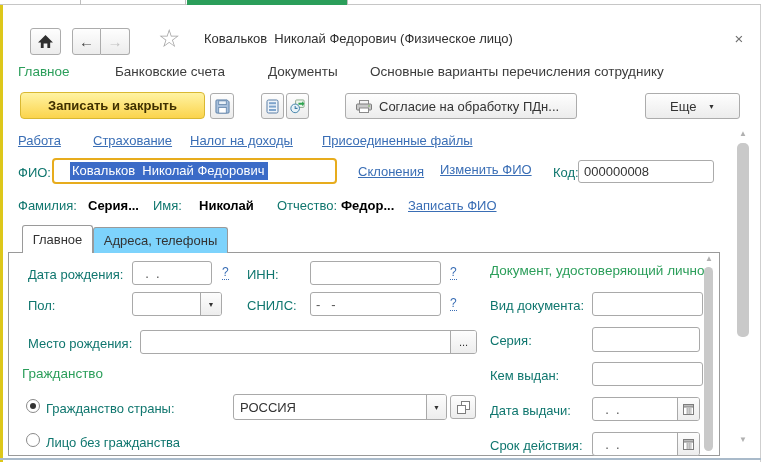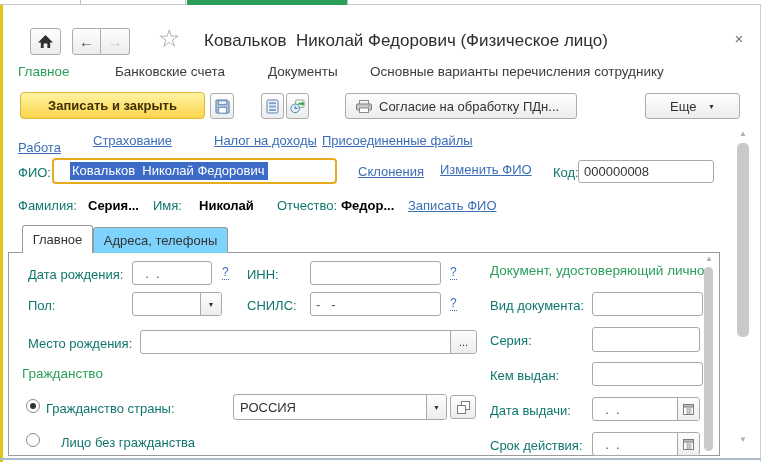--- a/index.html
+++ b/index.html
@@ -33,21 +33,21 @@
   .navgroup { position:absolute; left:72px; top:28px; height:27px; display:flex; }
   .navgroup .ncell {
     width:29px; height:27px; display:flex; align-items:center; justify-content:center;
     background:linear-gradient(#fefefe,#ececec); border:1px solid #acacac;
   }
   .navgroup .ncell:first-child { border-radius:3px 0 0 3px; }
   .navgroup .ncell:last-child { border-radius:0 3px 3px 0; border-left:none; }
   .arrow-back { font-size:15px; font-weight:bold; color:#444; }
   .arrow-fwd { font-size:15px; font-weight:bold; color:#c2c2c2; }
 
-  .title { position:absolute; left:204px; top:31px; font-size:17px; color:#2e2e2e; }
+  .title { position:absolute; left:204px; top:31px; font-size:13px; color:#2e2e2e; }
   .star { position:absolute; left:158px; top:26px; font-size:25px; color:#a3a3a3; line-height:1; }
   .close-x { position:absolute; left:731px; top:30px; font-size:15px; color:#6f6f6f; width:16px; text-align:center; }
 
   .menu-item { position:absolute; top:64px; font-size:13.5px; color:#3c3c3c; cursor:default; }
   .menu-item.active { color:#2b9e5a; }
 
   .link { color:#3a6eb5; text-decoration:underline; cursor:pointer; }
   .help { color:#3a6eb5; border-bottom:1px dotted #3a6eb5; font-size:12px; cursor:pointer; }
 
   .label { position:absolute; color:#0f766e; }
@@ -165,23 +165,23 @@
       <rect x="3.5" y="8" width="9" height="4.5" fill="#ffffff" stroke="#8a8a8a"></rect>
       <circle cx="13" cy="6" r="0.8" fill="#6fae4e"></circle>
     </svg>
     <span>Согласие на обработку ПДн...</span>
   </div>
   <div class="btn" style="left:645px; top:93px; width:95px; height:26px; justify-content:space-between; padding:0 24px;">
     <span>Еще</span>
     <span class="dd-arrow">▼</span>
   </div>
 
-  <span class="link abs" style="left:18px; top:140px;">Работа</span>
+  <span class="link abs" style="left:18px; top:133px;">Работа</span>
   <span class="link abs" style="left:93px; top:133px;">Страхование</span>
-  <span class="link abs" style="left:190px; top:133px;margin-left:24px;">Налог на доходы</span>
+  <span class="link abs" style="left:190px; top:133px;">Налог на доходы</span>
   <span class="link abs" style="left:322px; top:133px;">Присоединенные файлы</span>
 
   <span class="label" style="left:18px; top:165px;">ФИО:</span>
   <div class="fio-input">
     <span class="fio-sel">Ковальков  Николай Федорович</span>
   </div>
   <span class="link abs" style="left:358px; top:164px;">Склонения</span>
   <span class="link abs" style="left:440px; top:162px;">Изменить ФИО</span>
   <span class="label" style="left:553px; top:165px;">Код:</span>
   <div class="code-input">
@@ -244,21 +244,21 @@
     </span>
   </div>
   <div class="btn over-panel" style="left:450px; top:395px; width:26px; height:24px;">
     <svg width="13" height="13" viewBox="0 0 13 13">
       <rect x="4.5" y="0.5" width="8" height="8" fill="#ffffff" stroke="#7d7d7d"></rect>
       <rect x="0.5" y="4.5" width="8" height="8" fill="#ffffff" stroke="#7d7d7d"></rect>
     </svg>
   </div>
 
   <span class="radio over-panel" style="left:26px; top:433px;"></span>
-  <span class="label over-panel" style="left:61px; top:435px;">Лицо без гражданства</span>
+  <span class="label over-panel" style="left:46px; top:435px;">Лицо без гражданства</span>
 
   <span class="green-header" style="left:490px; top:263px; width:215px; overflow:hidden; white-space:nowrap;">Документ, удостоверяющий лично</span>
 
   <span class="label over-panel" style="left:490px; top:298px;">Вид документа:</span>
   <div class="field over-panel" style="left:592px; top:292px; width:111px; height:24px;"></div>
 
   <span class="label over-panel" style="left:490px; top:333px;">Серия:</span>
   <div class="field over-panel" style="left:592px; top:327px; width:108px; height:25px;"></div>
 
   <span class="label over-panel" style="left:490px; top:368px;">Кем выдан:</span>

